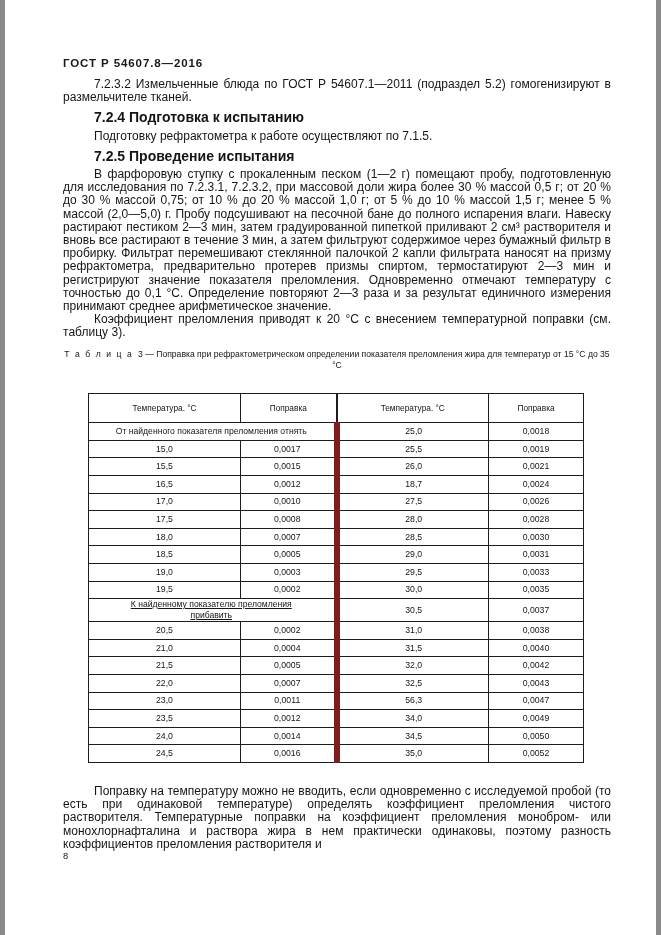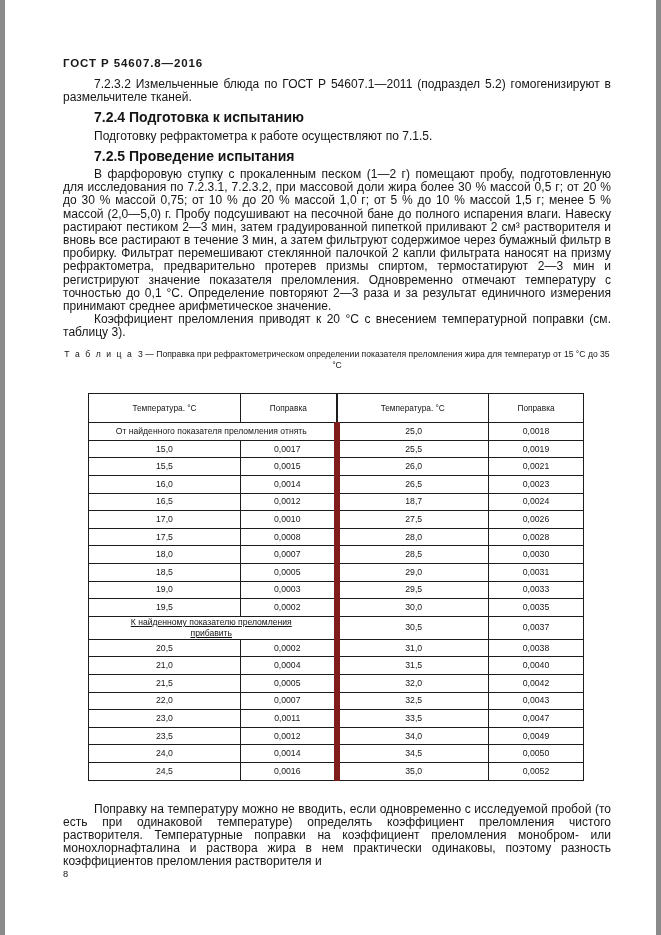--- a/index.html
+++ b/index.html
@@ -173,26 +173,20 @@
           <td class="mid-right">25,5</td>
           <td>0,0019</td>
         </tr>
         <tr>
           <td>15,5</td>
           <td class="mid-left">0,0015</td>
           <td class="mid-right">26,0</td>
           <td>0,0021</td>
         </tr>
         <tr>
-          <td>16,0</td>
-          <td class="mid-left">0,0014</td>
-          <td class="mid-right">26,5</td>
-          <td>0,0023</td>
-        </tr>
-        <tr>
           <td>16,5</td>
           <td class="mid-left">0,0012</td>
           <td class="mid-right">18,7</td>
           <td>0,0024</td>
         </tr>
         <tr>
           <td>17,0</td>
           <td class="mid-left">0,0010</td>
           <td class="mid-right">27,5</td>
           <td>0,0026</td>
@@ -252,21 +246,21 @@
         </tr>
         <tr>
           <td>22,0</td>
           <td class="mid-left">0,0007</td>
           <td class="mid-right">32,5</td>
           <td>0,0043</td>
         </tr>
         <tr>
           <td>23,0</td>
           <td class="mid-left">0,0011</td>
-          <td class="mid-right">33,5</td>
+          <td class="mid-right">56,3</td>
           <td>0,0047</td>
         </tr>
         <tr>
           <td>23,5</td>
           <td class="mid-left">0,0012</td>
           <td class="mid-right">34,0</td>
           <td>0,0049</td>
         </tr>
         <tr>
           <td>24,0</td>

